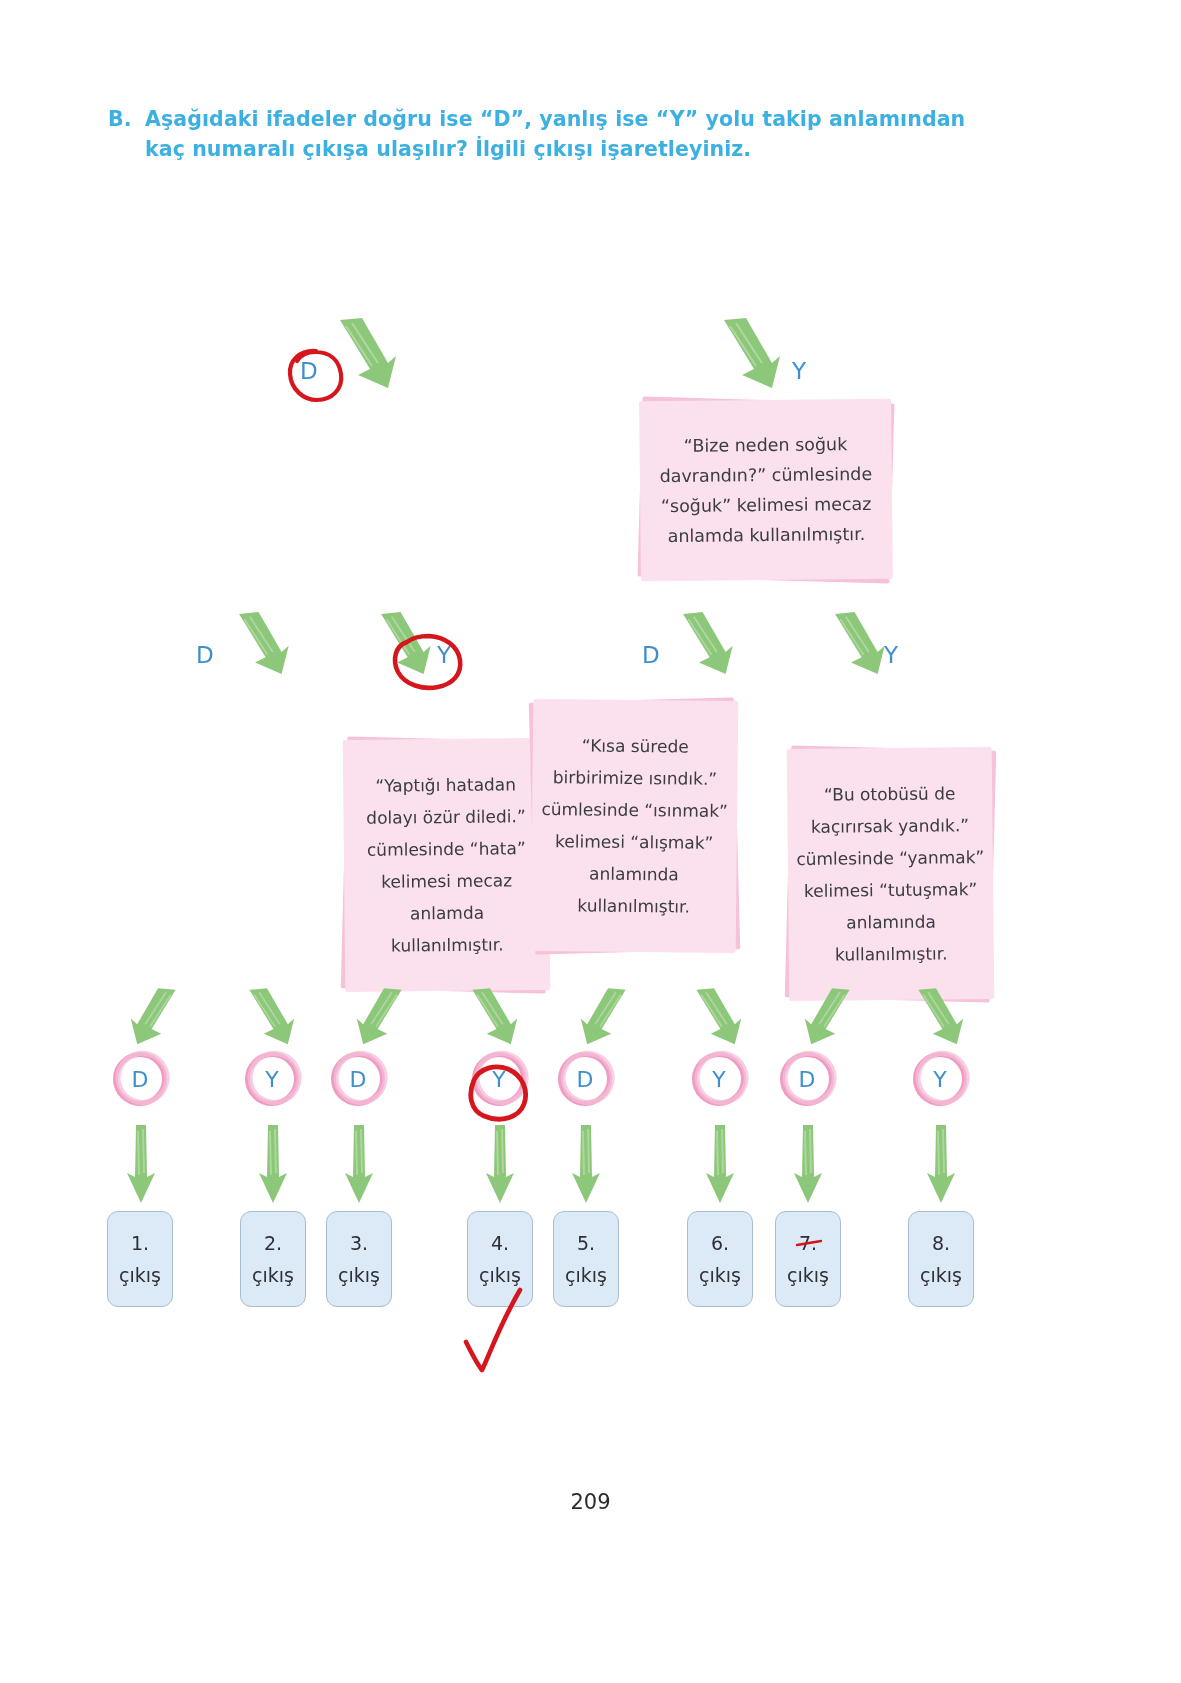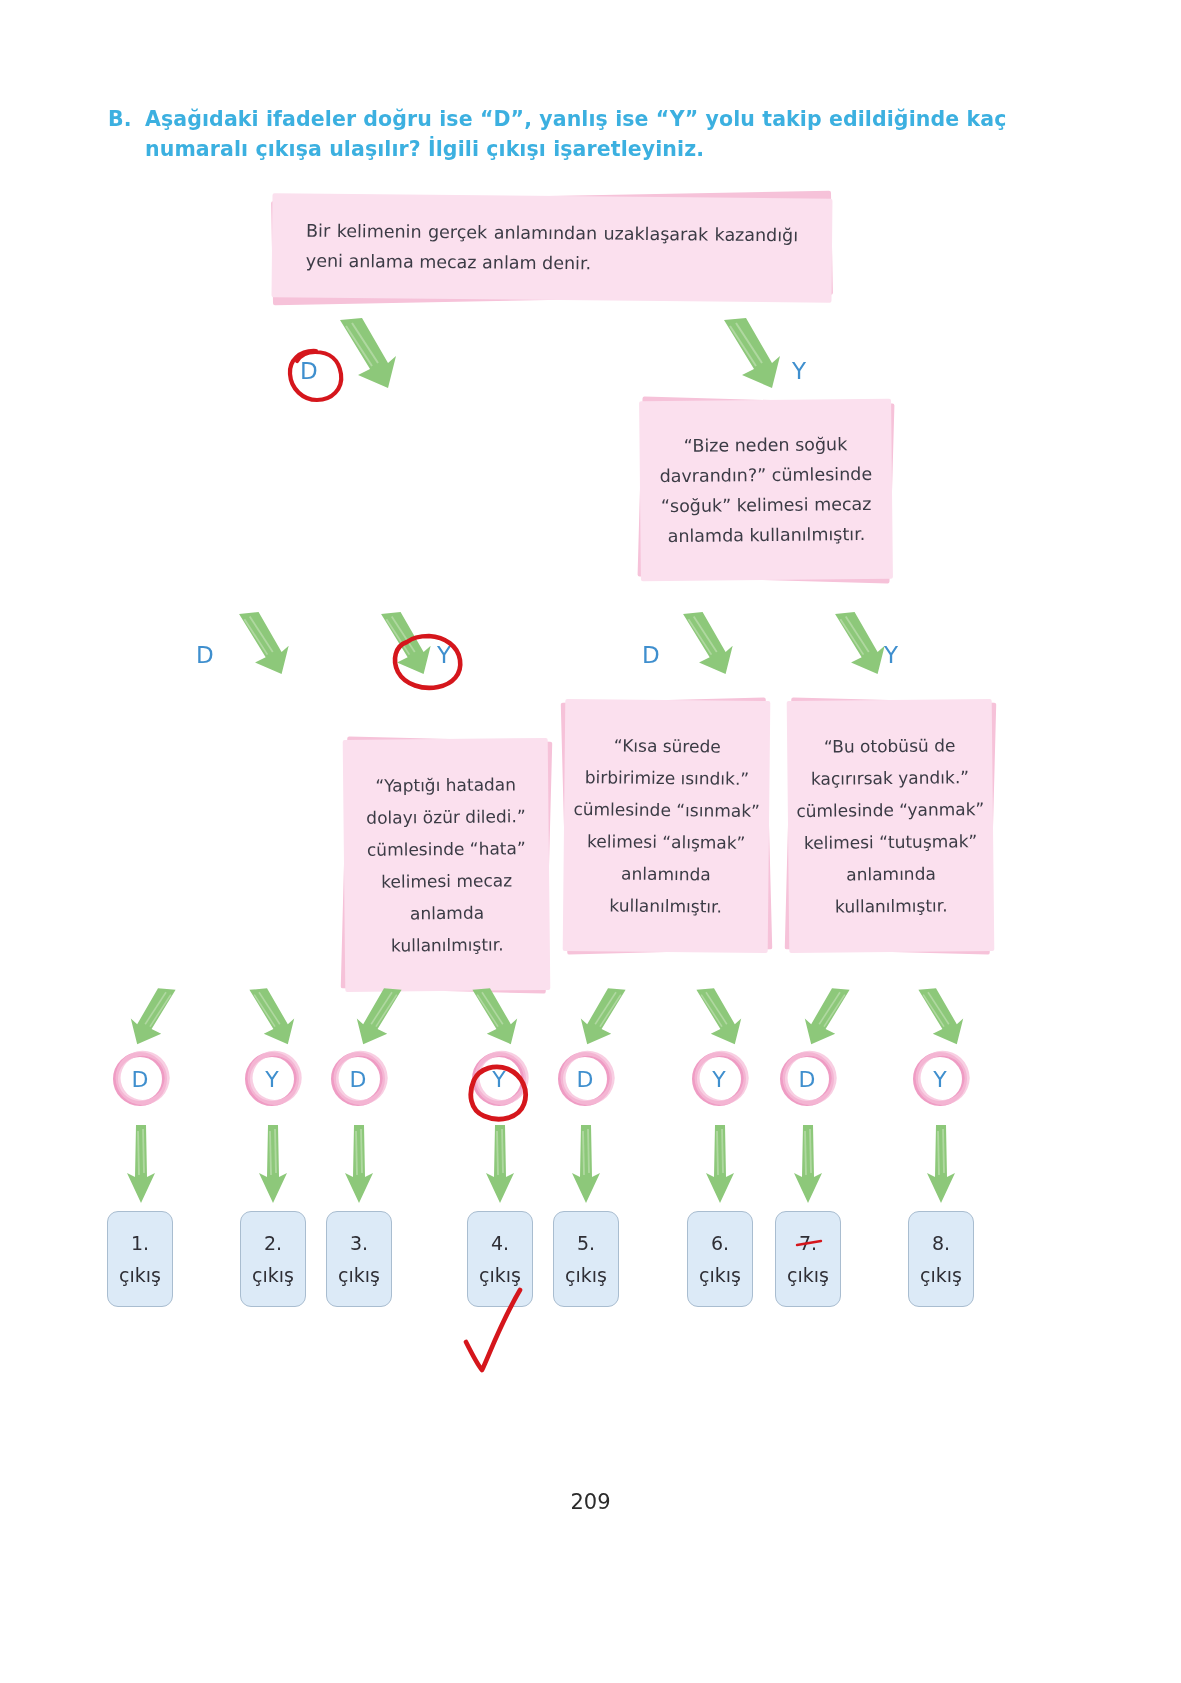--- a/index.html
+++ b/index.html
@@ -51,24 +51,24 @@
   #note-l2-right .face{transform:rotate(-0.6deg);}
 
   
   .l3{top:700px;width:205px;height:252px;}
   #note-l3-1{left:113px;}
   #note-l3-1 .shadow{transform:rotate(-1.6deg);}
   #note-l3-1 .face{transform:rotate(0.6deg);}
   #note-l3-2{left:344px;margin-top:39px;}
   #note-l3-2 .shadow{transform:rotate(1.5deg);}
   #note-l3-2 .face{transform:rotate(-0.6deg);}
-  #note-l3-3{left:564px;}
+  #note-l3-3{left:532px;}
   #note-l3-3 .shadow{transform:rotate(-1.5deg);}
   #note-l3-3 .face{transform:rotate(0.6deg);}
-  #note-l3-4{left:788px;}
+  #note-l3-4{left:788px;margin-top:48px;}
   #note-l3-4 .shadow{transform:rotate(1.5deg);}
   #note-l3-4 .face{transform:rotate(-0.6deg);}
   .l3 .face p{font-size:17px;line-height:32px;padding:0 8px;}
 
   
   .arrow{position:absolute;}
   .arrow svg{display:block;overflow:visible;}
 
   
   .blabel{
@@ -108,29 +108,23 @@
     color:#2b2b2b;font-size:21px;
   }
 </style>
 </head>
 <body>
 
 <div class="page">
 
   <div class="heading">
     <span class="lbl">B.</span>
-    <span class="txt">Aşağıdaki ifadeler doğru ise “D”, yanlış ise “Y” yolu takip edildiğinde kaç numaralı çıkışa ulaşılır? İlgili çıkışı işaretleyiniz.</span>
-  </div>
-
-  <div class="note" id="note-top">
-    <div class="shadow"></div>
-    <div class="face">
-      <p>Bir kelimenin gerçek anlamından uzaklaşarak kazandığı yeni anlama mecaz anlam denir.</p>
-    </div>
-  </div>
+    <span class="txt">Aşağıdaki ifadeler doğru ise “D”, yanlış ise “Y” yolu takip anlamından kaç numaralı çıkışa ulaşılır? İlgili çıkışı işaretleyiniz.</span>
+  </div>
+
 
   <div class="arrow" style="left:332px;top:318px;">
     <svg width="70" height="72" viewBox="0 0 70 72">
       <g fill="#8dc87a">
         <path d="M8 2 L30 0 L56 45 L64 38 L56 70 L26 57 L38 51 Z"></path>
       </g>
       <g stroke="#b6dba7" stroke-width="2" opacity=".85">
         <line x1="14" y1="8" x2="40" y2="48"></line>
         <line x1="20" y1="5" x2="46" y2="45"></line>
       </g>

